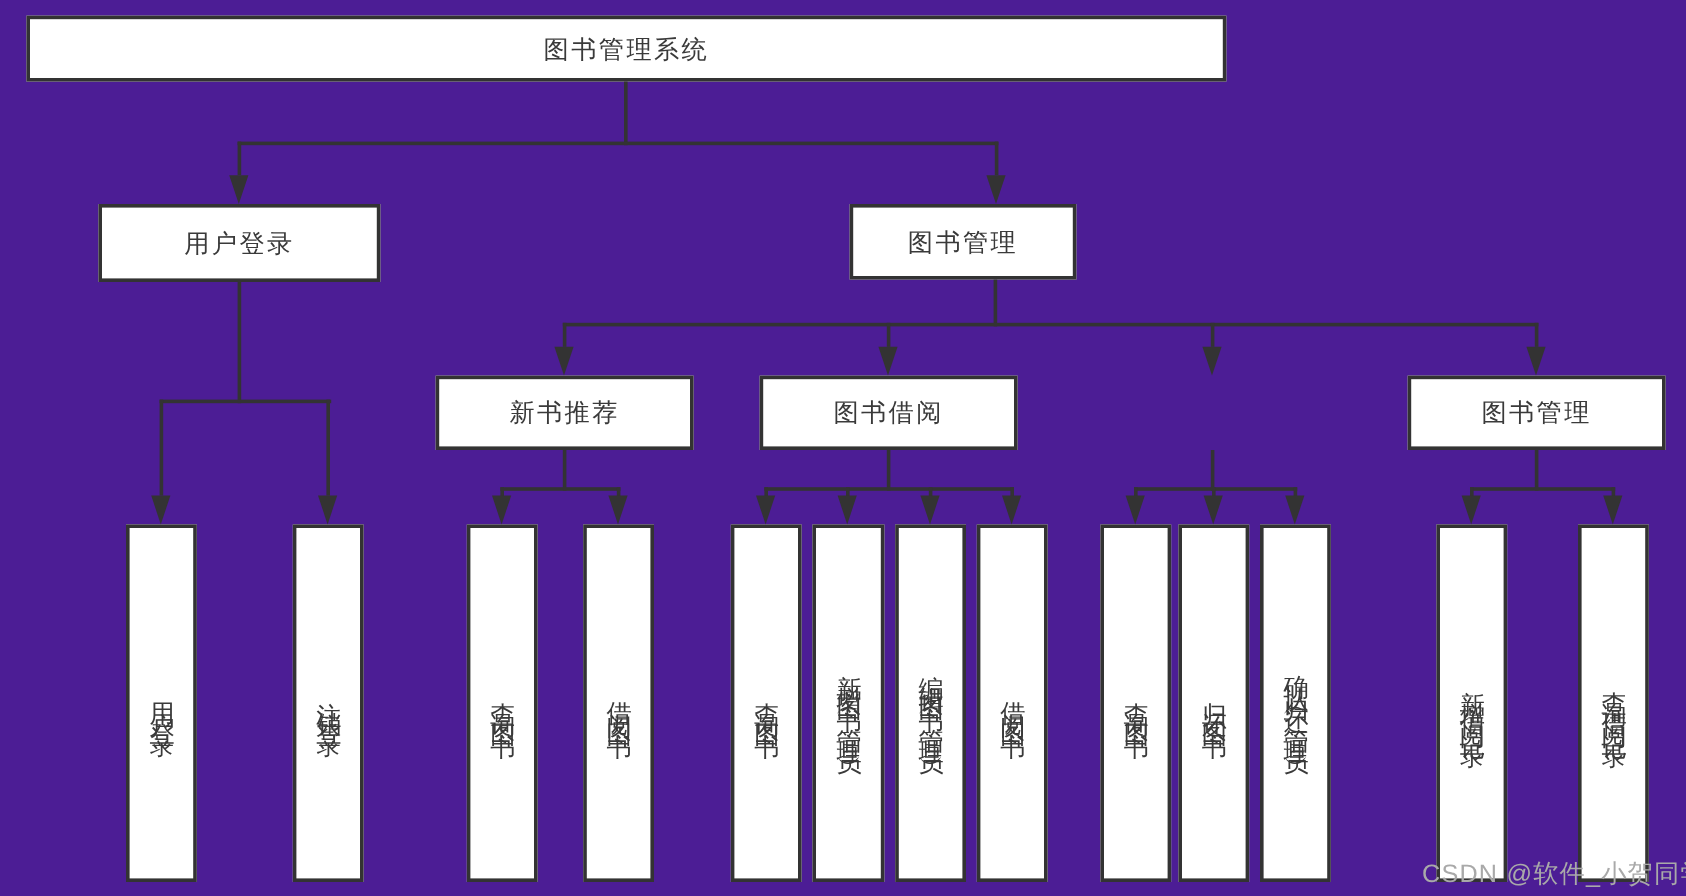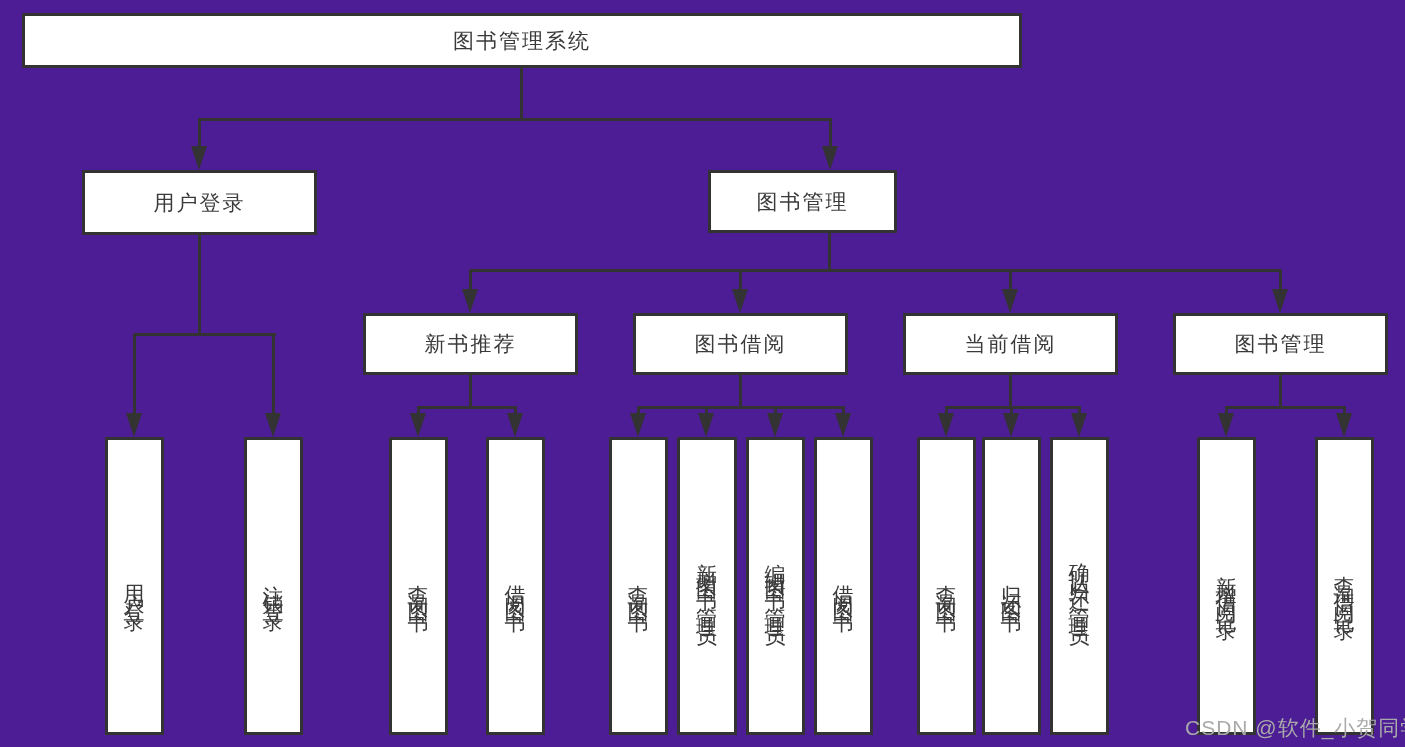--- a/index.html
+++ b/index.html
@@ -51,21 +51,20 @@
   <div class="node" style="left:22px;top:13px;width:1000px;height:55px;">图书管理系统</div>
 
   <div class="node" style="left:82px;top:170px;width:235px;height:65px;">用户登录</div>
 
   <div class="node" style="left:708px;top:170px;width:189px;height:63px;">图书管理</div>
 
   <div class="node" style="left:633px;top:313px;width:215px;height:62px;">图书借阅</div>
 
   <div class="node" style="left:363px;top:313px;width:215px;height:62px;">新书推荐</div>
 
-  <div class="node" style="left:903px;top:313px;width:215px;height:62px;">当前借阅</div>
 
   <div class="node" style="left:1173px;top:313px;width:215px;height:62px;">图书管理</div>
 
   <div class="leaf" style="left:105px;top:437px;width:59px;height:298px;">
     <span>用户登录</span>
   </div>
   <div class="leaf" style="left:244px;top:437px;width:59px;height:298px;">
     <span>注销登录</span>
   </div>
 

